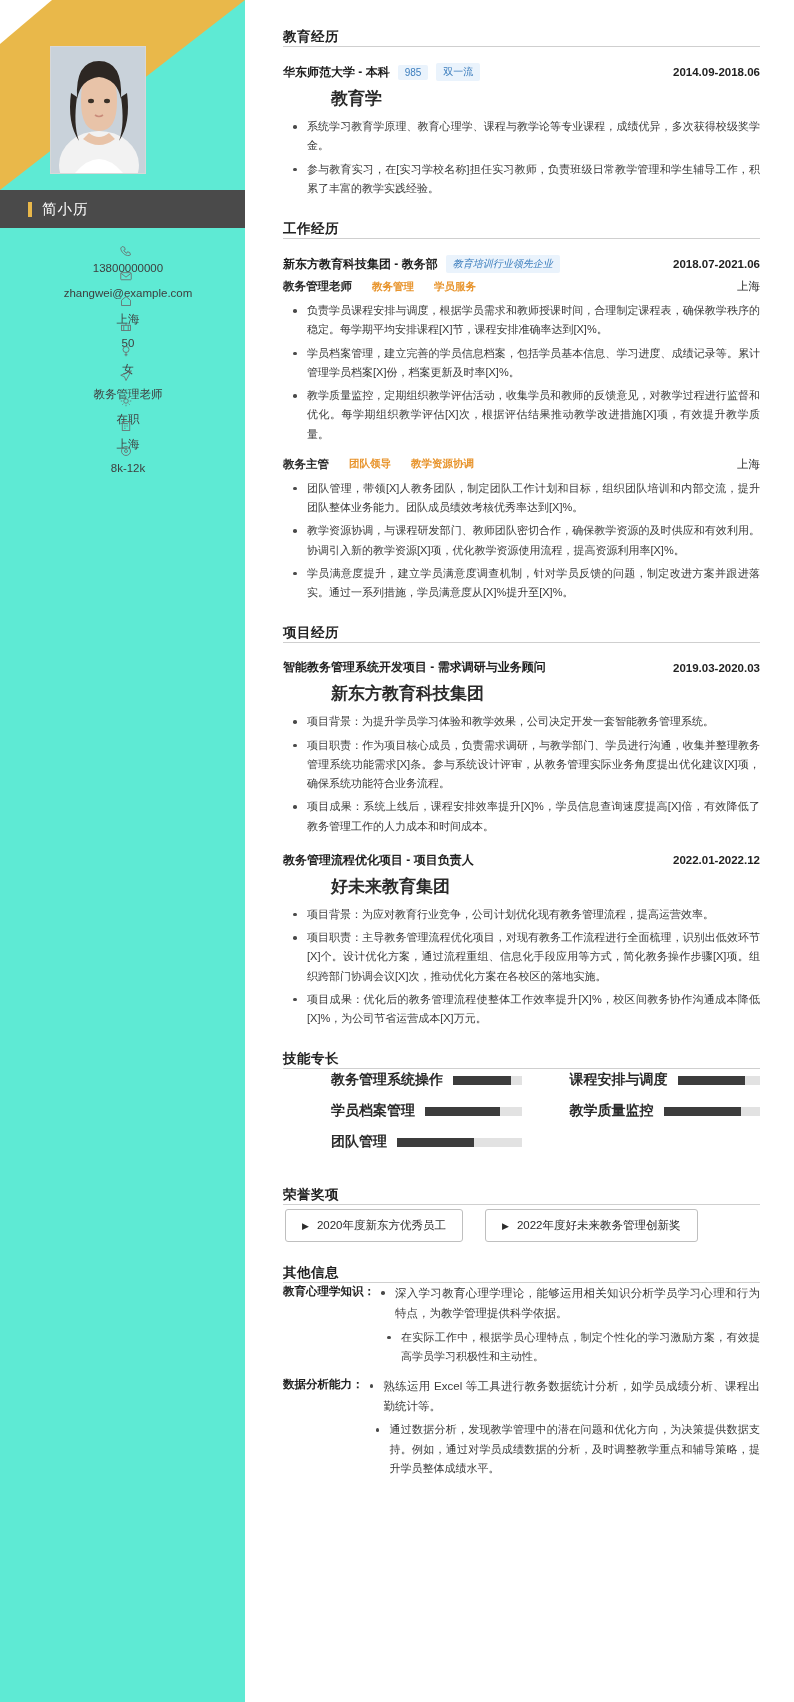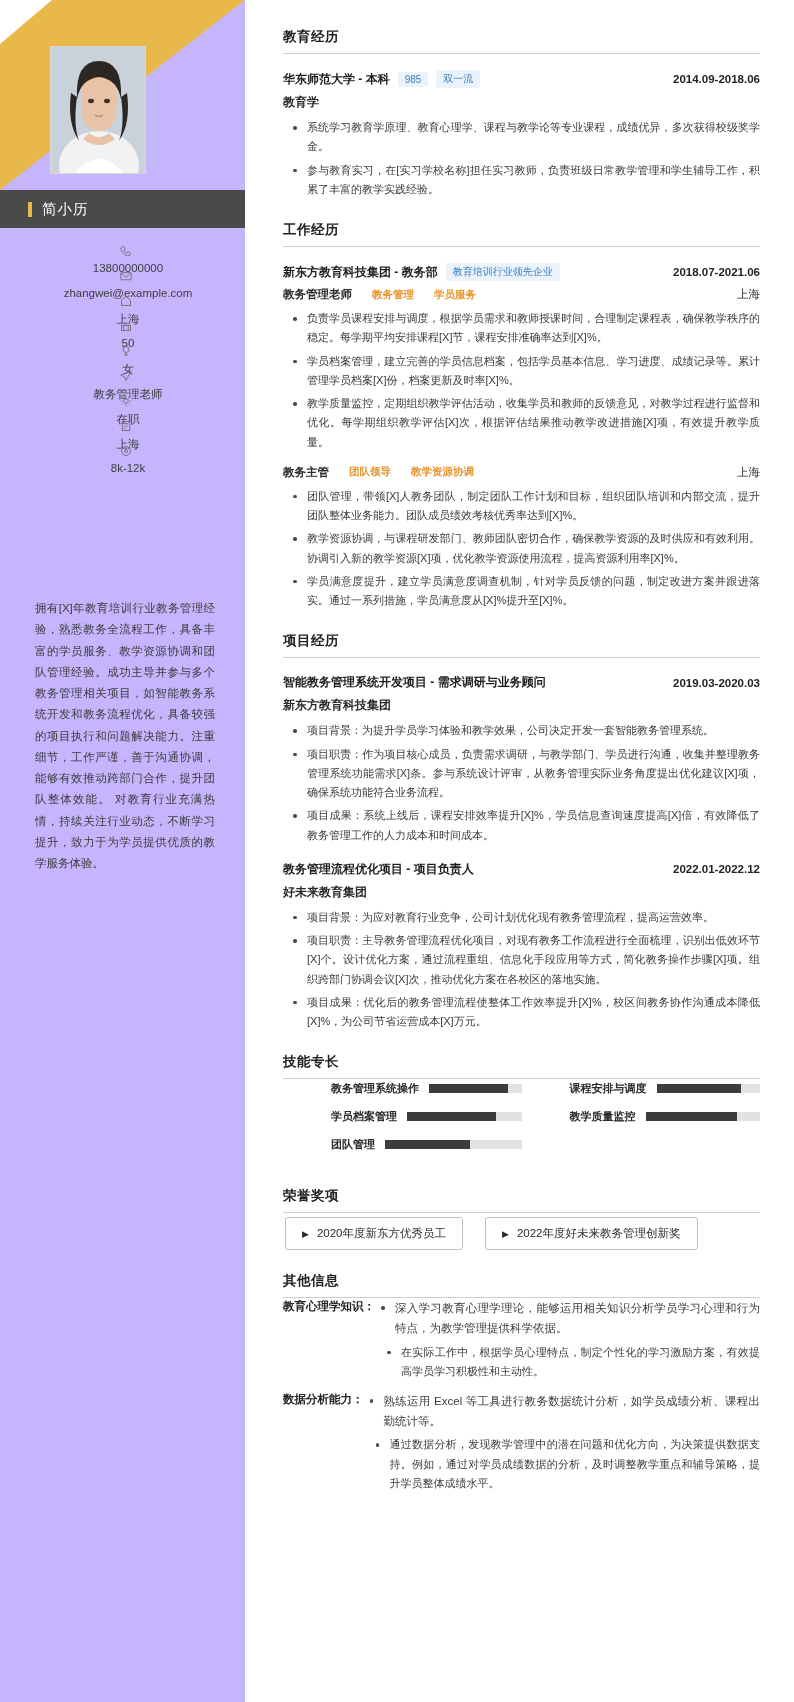--- a/index.html
+++ b/index.html
@@ -14,21 +14,21 @@
     width: 794px;
     min-height: 1702px;
     background: #fff;
     display: flex;
     overflow: hidden;
   }
   
   .sidebar {
     position: relative;
     width: 245px;
-    background: #c4b5fd;
+    background: #5eead4;
     flex: 0 0 245px;
   }
   .gold-corner {
     position: absolute;
     top: 0; left: 0;
     width: 245px;
     height: 190px;
     background: #e9b84a;
     clip-path: polygon(0 0, 245px 0, 0 190px);
     z-index: 0;
@@ -129,21 +129,20 @@
   
   .main {
     flex: 1;
     padding: 28px 34px 30px 38px;
   }
   .sec { margin-bottom: 4px; }
   .sec-title {
     font-size: 13.5px;
     font-weight: bold;
     color: #222;
-    padding-bottom: 7px;
     border-bottom: 1px solid #cfcfcf;
     margin-bottom: 0;
     letter-spacing: .5px;
   }
   .sec + .sec { margin-top: 22px; }
   .entry { margin-bottom: 13px; }
   .entry-head {
     display: flex;
     align-items: center;
     font-size: 12px;
@@ -162,21 +161,21 @@
   .tag {
     display: inline-block;
     font-size: 10px;
     font-weight: normal;
     padding: 2px 7px;
     border-radius: 2px;
     margin-left: 8px;
     white-space: nowrap;
   }
   .tag-blue { background: #eaf3fc; color: #3d7ebd; }
-  .tag-blue2 { background: #eaf3fc; color: #3d7ebd; }
+  .tag-blue2 { background: #eaf3fc; color: #3d7ebd; font-style: italic; }
   .entry-sub {
     display: flex;
     align-items: center;
     font-size: 11.5px;
     font-weight: bold;
     color: #2a2a2a;
     margin-bottom: 7px;
   }
   .entry-sub .grow { flex: 1; }
   .entry-loc {
@@ -185,24 +184,25 @@
     color: #2a2a2a;
   }
   .stag {
     display: inline-block;
     font-size: 10.5px;
     font-weight: bold;
     margin-left: 20px;
   }
   .stag-orange { color: #e8952e; }
   .plain-sub {
-    font-size: 12px;
+    font-size: 17px;
     font-weight: bold;
     color: #2a2a2a;
     margin-bottom: 7px;
+    margin-left: 48px;
   }
   ul.bullets {
     list-style: none;
     margin: 0 0 0 4px;
     padding: 0;
   }
   ul.bullets li {
     position: relative;
     padding-left: 20px;
     font-size: 11px;
@@ -227,21 +227,21 @@
     flex-wrap: wrap;
     margin-top: 2px;
   }
   .skill {
     width: 50%;
     display: flex;
     align-items: center;
     margin-bottom: 13px;
   }
   .skill-name {
-    font-size: 11px;
+    font-size: 14px;
     font-weight: bold;
     color: #2b2b2b;
     white-space: nowrap;
     margin-right: 10px;
     padding-left: 48px;
   }
   .skill-bar {
     flex: 1;
     height: 9px;
     background: #e2e2e2;
@@ -411,21 +411,20 @@
         <span class="contact-icon">
           <svg width="12" height="12" viewBox="0 0 16 16">
               <circle cx="8" cy="8" r="6" fill="none" stroke="#6a6a6a" stroke-width="1.1"></circle>
               <circle cx="8" cy="8" r="2" fill="none" stroke="#6a6a6a" stroke-width="1.1"></circle>
             </svg>
         </span>
         <span>8k-12k</span>
       </div>
     </div>
 
-    <div class="summary-body">拥有[X]年教育培训行业教务管理经验，熟悉教务全流程工作，具备丰富的学员服务、教学资源协调和团队管理经验。成功主导并参与多个教务管理相关项目，如智能教务系统开发和教务流程优化，具备较强的项目执行和问题解决能力。注重细节，工作严谨，善于沟通协调，能够有效推动跨部门合作，提升团队整体效能。 对教育行业充满热情，持续关注行业动态，不断学习提升，致力于为学员提供优质的教学服务体验。</div>
   </aside>
 
   <main class="main">
 
     <section class="sec">
       <div class="sec-title">教育经历</div>
       <div class="entry">
         <div class="entry-head">
           <span>华东师范大学 - 本科</span>
           <span class="tag tag-blue">985</span>

